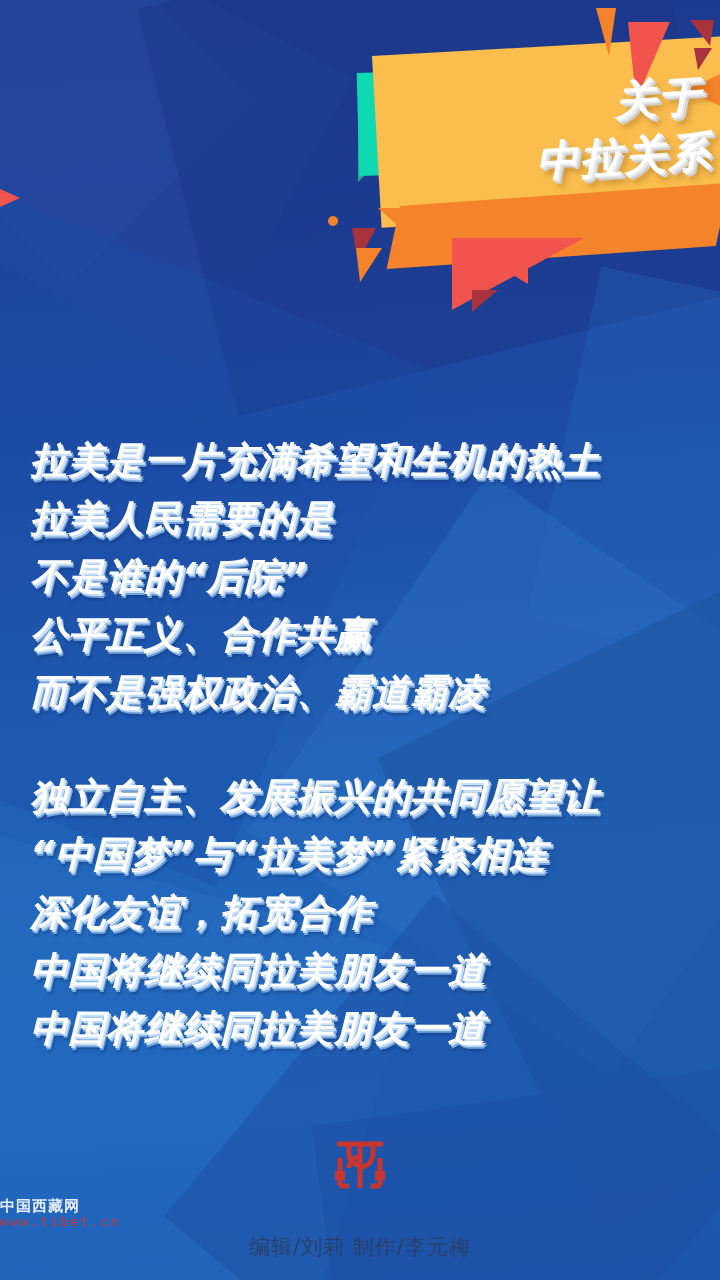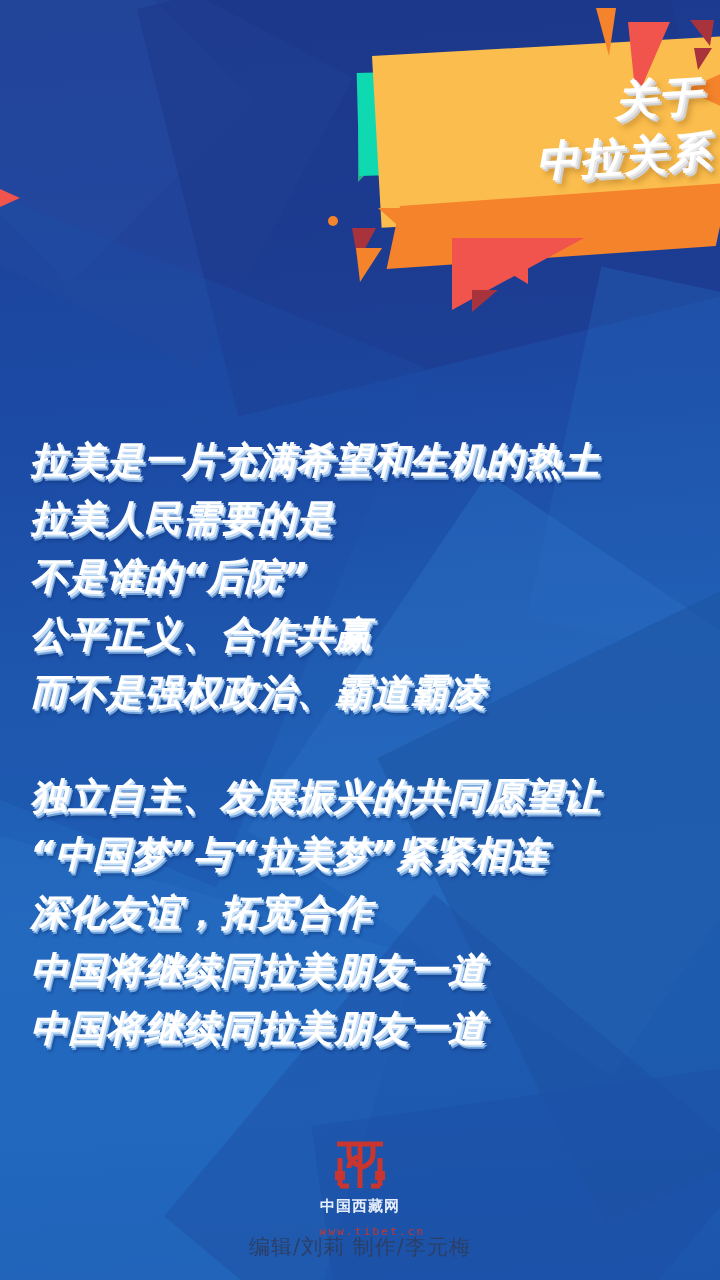--- a/index.html
+++ b/index.html
@@ -207,44 +207,42 @@
        3px 4px 0 rgba(150,195,240,.75),
        4px 6px 3px rgba(10,45,110,.45);
   }
 
   
   .footer {
     position: absolute;
     left: 0;
     top: 1138px;
     width: 720px;
-    text-align: center;
   }
   .logo-mark {
     width: 62px;
     height: 54px;
     margin: 0 auto 5px auto;
     display: block;
   }
   .logo-name {
     font-family: "DejaVu Sans", "Liberation Sans", sans-serif;
     font-weight: 700;
     font-size: 15px;
     letter-spacing: 1px;
     color: #e7eefb;
     line-height: 18px;
   }
   .logo-url {
     font-family: "DejaVu Sans Mono", "Liberation Mono", monospace;
-    font-size: 11px;
+    font-size: 13px;
     letter-spacing: 2.2px;
     color: #c9352f;
     line-height: 14px;
-    margin-top: 10px;
-    padding-left: 25px;
+    margin-top: 0;
   }
   .credits {
     position: absolute;
     left: 0;
     top: 1233px;
     width: 720px;
     text-align: center;
     font-family: "DejaVu Sans", "Liberation Sans", sans-serif;
     font-size: 21px;
     letter-spacing: 1px;

